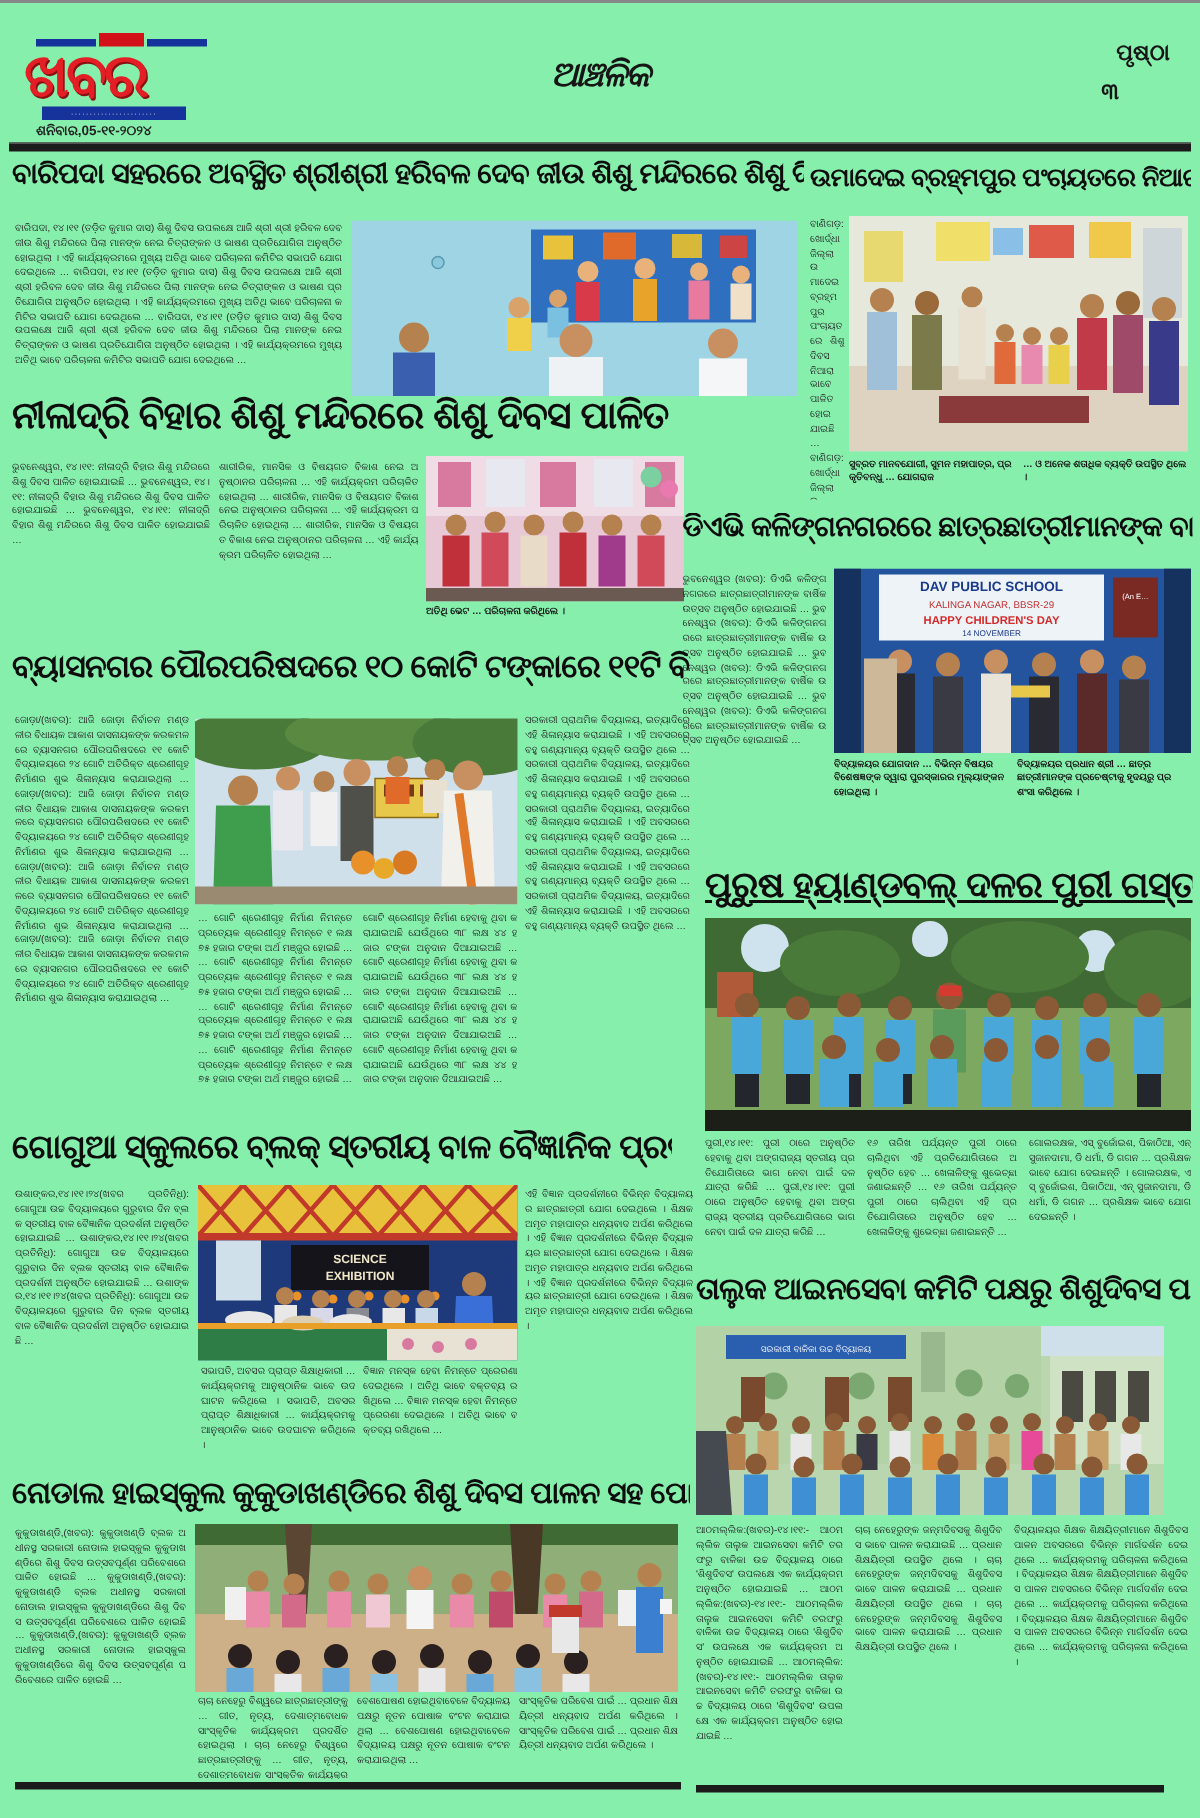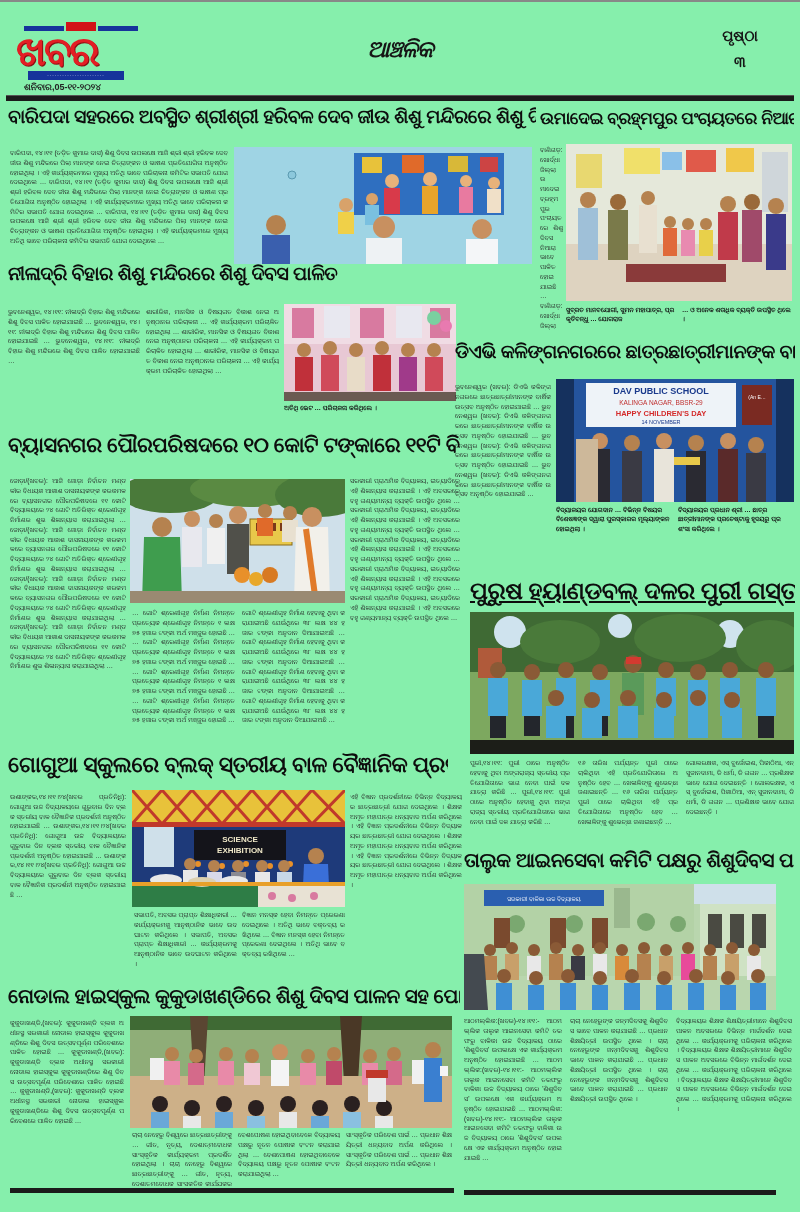--- a/index.html
+++ b/index.html
@@ -30,21 +30,21 @@
     <div class="abs logo-bar" style="left:8px;top:4px;width:40px;height:5px;"></div>
     <div class="abs logo-chip" style="left:50px;top:0;width:30px;height:9px;"></div>
     <div class="abs logo-bar" style="left:82px;top:4px;width:40px;height:5px;"></div>
     <div class="abs logo-red" style="left:0;top:9px;width:130px;height:44px;overflow:hidden;">ଖବର</div>
     <div class="abs logo-strip" style="left:12px;top:49px;width:96px;height:9px;">·······················</div>
   </div>
   <div class="abs date" style="left:24px;top:80px;width:150px;">ଶନିବାର,05-୧୧-୨୦୨୪</div>
 
   <div class="abs ptitle" style="left:290px;top:34px;width:220px;height:42px;overflow:hidden;">ଆଞ୍ଚଳିକ</div>
 
-  <div class="abs pglabel" style="left:710px;top:24px;width:60px;text-align:center;">ପୃଷ୍ଠା</div>
+  <div class="abs pglabel" style="left:732px;top:24px;width:60px;text-align:center;">ପୃଷ୍ଠା</div>
   <div class="abs pglabel" style="left:710px;top:50px;width:60px;">୩</div>
 
   <div class="abs rule" style="left:6px;top:93px;width:788px;height:6px;border-top:1px solid #555;"></div>
 
   <section>
     <h2 class="abs headline" style="left:8px;top:105px;width:528px;height:34px;font-size:19px;margin:0;">ବାରିପଦା ସହରରେ ଅବସ୍ଥିତ ଶ୍ରୀଶ୍ରୀ ହରିବଳ ଦେବ ଜୀଉ ଶିଶୁ ମନ୍ଦିରରେ ଶିଶୁ ଦିବସ ପାଲିତ</h2>
     <div class="abs bodytxt" style="left:10px;top:146px;width:218px;height:116px;">ବାରିପଦା, ୧୪।୧୧ (ତଡ଼ିତ କୁମାର ଦାସ) ଶିଶୁ ଦିବସ ଉପଲକ୍ଷେ ଆଜି ଶ୍ରୀ ଶ୍ରୀ ହରିବଳ ଦେବ ଜୀଉ ଶିଶୁ ମନ୍ଦିରରେ ପିଲା ମାନଙ୍କ ନେଇ ଚିତ୍ରାଙ୍କନ ଓ ଭାଷଣ ପ୍ରତିଯୋଗିତା ଅନୁଷ୍ଠିତ ହୋଇଥିଲା । ଏହି କାର୍ଯ୍ୟକ୍ରମରେ ମୁଖ୍ୟ ଅତିଥି ଭାବେ ପରିଚାଳନା କମିଟିର ସଭାପତି ଯୋଗ ଦେଇଥିଲେ … ବାରିପଦା, ୧୪।୧୧ (ତଡ଼ିତ କୁମାର ଦାସ) ଶିଶୁ ଦିବସ ଉପଲକ୍ଷେ ଆଜି ଶ୍ରୀ ଶ୍ରୀ ହରିବଳ ଦେବ ଜୀଉ ଶିଶୁ ମନ୍ଦିରରେ ପିଲା ମାନଙ୍କ ନେଇ ଚିତ୍ରାଙ୍କନ ଓ ଭାଷଣ ପ୍ରତିଯୋଗିତା ଅନୁଷ୍ଠିତ ହୋଇଥିଲା । ଏହି କାର୍ଯ୍ୟକ୍ରମରେ ମୁଖ୍ୟ ଅତିଥି ଭାବେ ପରିଚାଳନା କମିଟିର ସଭାପତି ଯୋଗ ଦେଇଥିଲେ … ବାରିପଦା, ୧୪।୧୧ (ତଡ଼ିତ କୁମାର ଦାସ) ଶିଶୁ ଦିବସ ଉପଲକ୍ଷେ ଆଜି ଶ୍ରୀ ଶ୍ରୀ ହରିବଳ ଦେବ ଜୀଉ ଶିଶୁ ମନ୍ଦିରରେ ପିଲା ମାନଙ୍କ ନେଇ ଚିତ୍ରାଙ୍କନ ଓ ଭାଷଣ ପ୍ରତିଯୋଗିତା ଅନୁଷ୍ଠିତ ହୋଇଥିଲା । ଏହି କାର୍ଯ୍ୟକ୍ରମରେ ମୁଖ୍ୟ ଅତିଥି ଭାବେ ପରିଚାଳନା କମିଟିର ସଭାପତି ଯୋଗ ଦେଇଥିଲେ …</div>
     <svg class="abs photo" style="left:234px;top:145px;" width="298" height="117" viewBox="0 0 298 117" preserveAspectRatio="none">
       <rect width="298" height="117" fill="#9fd4e4"></rect>
       <rect x="120" y="6" width="150" height="62" fill="#2f6fc0"></rect>
@@ -104,21 +104,21 @@
         <rect x="176" y="66" width="20" height="52" fill="#a04a6a"></rect>
       <circle cx="210" cy="62" r="8" fill="#b5824f"></circle>
         <rect x="200" y="70" width="20" height="56" fill="#3a3a8a"></rect>
       <rect x="60" y="120" width="100" height="18" fill="#8a3a3a"></rect>
     </svg>
     <div class="abs caption" style="left:566px;top:303px;width:110px;height:28px;">ସୁବ୍ରତ ମାନବଯୋଗୀ, ସୁମନ ମହାପାତ୍ର, ପ୍ରକୃତିବନ୍ଧୁ … ଯୋଗରାଜ</div>
     <div class="abs caption" style="left:682px;top:303px;width:110px;height:28px;">… ଓ ଅନେକ ଶତାଧିକ ବ୍ୟକ୍ତି ଉପସ୍ଥିତ ଥିଲେ ।</div>
   </section>
 
   <section>
-    <h2 class="abs headline" style="left:8px;top:262px;width:446px;height:38px;font-size:19px;margin:0;">ନୀଳାଦ୍ରି ବିହାର ଶିଶୁ ମନ୍ଦିରରେ ଶିଶୁ ଦିବସ ପାଳିତ</h2>
+    <h2 class="abs headline" style="left:8px;top:262px;width:446px;height:38px;font-size:25px;margin:0;">ନୀଳାଦ୍ରି ବିହାର ଶିଶୁ ମନ୍ଦିରରେ ଶିଶୁ ଦିବସ ପାଳିତ</h2>
     <div class="abs bodytxt" style="left:8px;top:305px;width:132px;height:110px;">ଭୁବନେଶ୍ୱର, ୧୪।୧୧: ନୀଳାଦ୍ରି ବିହାର ଶିଶୁ ମନ୍ଦିରରେ ଶିଶୁ ଦିବସ ପାଳିତ ହୋଇଯାଇଛି … ଭୁବନେଶ୍ୱର, ୧୪।୧୧: ନୀଳାଦ୍ରି ବିହାର ଶିଶୁ ମନ୍ଦିରରେ ଶିଶୁ ଦିବସ ପାଳିତ ହୋଇଯାଇଛି … ଭୁବନେଶ୍ୱର, ୧୪।୧୧: ନୀଳାଦ୍ରି ବିହାର ଶିଶୁ ମନ୍ଦିରରେ ଶିଶୁ ଦିବସ ପାଳିତ ହୋଇଯାଇଛି …</div>
     <div class="abs bodytxt" style="left:146px;top:305px;width:133px;height:110px;">ଶାରୀରିକ, ମାନସିକ ଓ ବିଷୟଗତ ବିକାଶ ନେଇ ଅନୁଷ୍ଠାନର ପରିଚାଳନା … ଏହି କାର୍ଯ୍ୟକ୍ରମ ପରିଚାଳିତ ହୋଇଥିଲା … ଶାରୀରିକ, ମାନସିକ ଓ ବିଷୟଗତ ବିକାଶ ନେଇ ଅନୁଷ୍ଠାନର ପରିଚାଳନା … ଏହି କାର୍ଯ୍ୟକ୍ରମ ପରିଚାଳିତ ହୋଇଥିଲା … ଶାରୀରିକ, ମାନସିକ ଓ ବିଷୟଗତ ବିକାଶ ନେଇ ଅନୁଷ୍ଠାନର ପରିଚାଳନା … ଏହି କାର୍ଯ୍ୟକ୍ରମ ପରିଚାଳିତ ହୋଇଥିଲା …</div>
     <svg class="abs photo" style="left:284px;top:302px;" width="172" height="97" viewBox="0 0 172 97" preserveAspectRatio="none">
       <rect width="172" height="97" fill="#e8c8d4"></rect>
       <rect y="0" width="172" height="40" fill="#f0dce4"></rect>
       <rect x="8" y="4" width="22" height="30" fill="#d87aa0"></rect>
         <rect x="40" y="2" width="26" height="32" fill="#e8e8f0"></rect>
         <rect x="76" y="4" width="24" height="30" fill="#d87aa0"></rect>
         <rect x="112" y="2" width="26" height="32" fill="#e8e8f0"></rect>
         <rect x="146" y="4" width="20" height="30" fill="#d87aa0"></rect>

